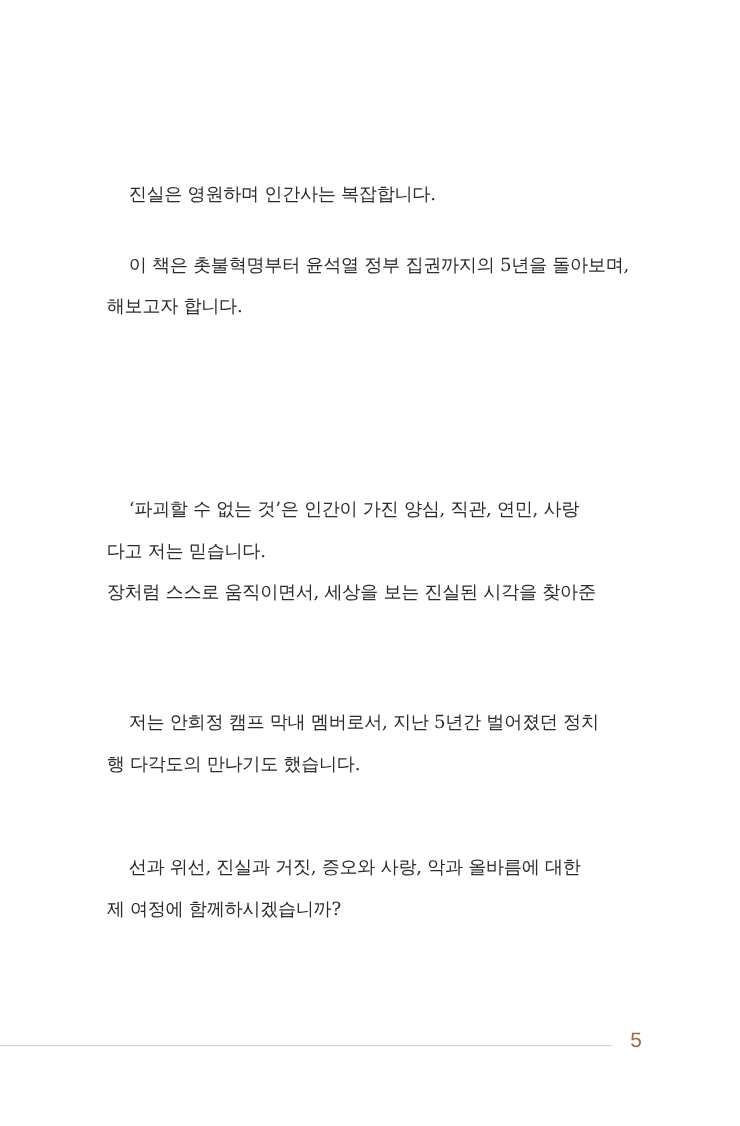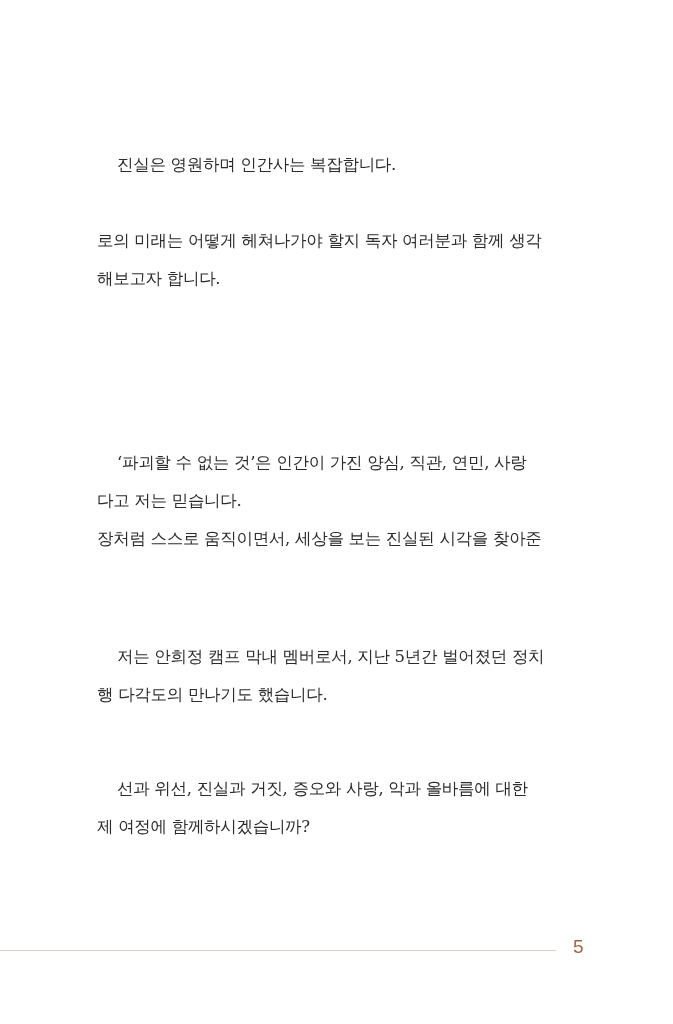--- a/index.html
+++ b/index.html
@@ -33,21 +33,21 @@
     }
     .para .line {
       display: block;
     }
     .para .line.first {
       padding-left: 20px;
     }
     .para .line.cont {
       text-indent: 0;
     }
-    .para-1 { position: absolute; top: 0; }
+    .para-1 { position: absolute; top: 12px; }
     .para-2 { position: absolute; top: 76px; }
     .para-3 { position: absolute; top: 298px; }
     .para-4 { position: absolute; top: 492px; }
     .para-5 { position: absolute; top: 624px; }
     .line {
       text-indent: 0;
       white-space: nowrap;
     }
     .footer-rule {
       position: absolute;
@@ -69,21 +69,21 @@
 </head>
 <body>
 
 <div class="page-body">
 
   <p class="para para-1">
     <span class="line first">진실은 영원하며 인간사는 복잡합니다.</span>
   </p>
 
   <p class="para para-2">
-    <span class="line cont">로의 미래는 어떻게 헤쳐나가야 할지 독자 여러분과 함께 생각</span>
+    <span class="line first">이 책은 촛불혁명부터 윤석열 정부 집권까지의 5년을 돌아보며,</span>
     <span class="line cont">해보고자 합니다.</span>
   </p>
 
   <p class="para para-3">
     <span class="line first">‘파괴할 수 없는 것’은 인간이 가진 양심, 직관, 연민, 사랑</span>
     <span class="line cont">다고 저는 믿습니다.</span>
     <span class="line cont">장처럼 스스로 움직이면서, 세상을 보는 진실된 시각을 찾아준</span>
   </p>
 
   <p class="para para-4">

